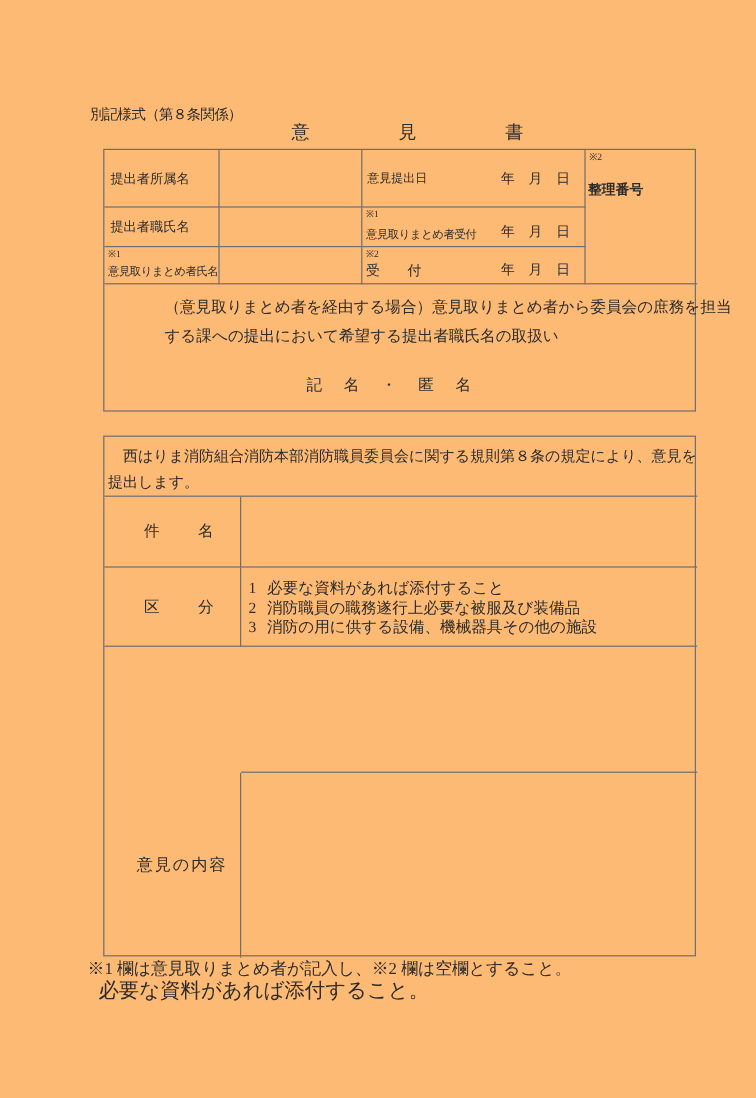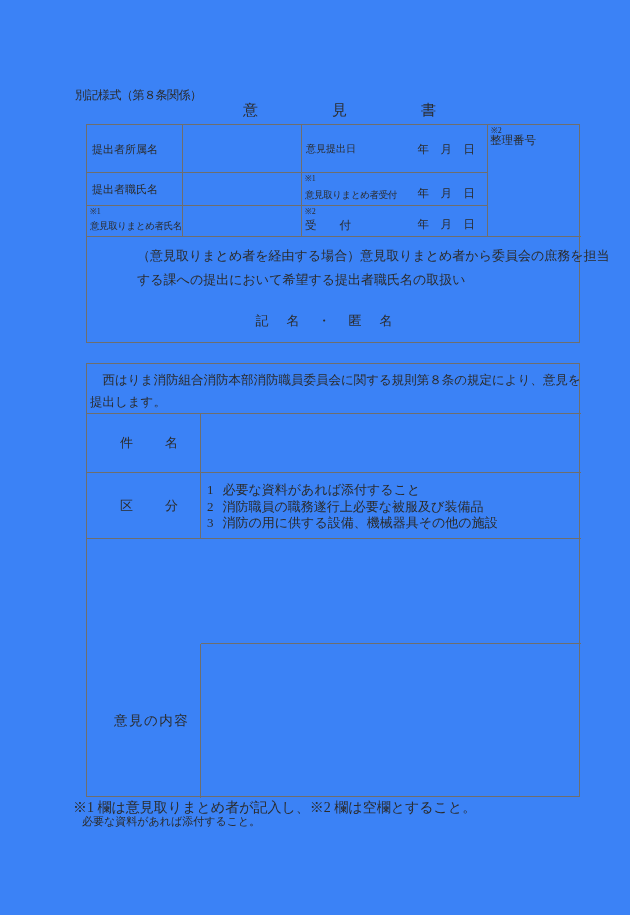--- a/index.html
+++ b/index.html
@@ -4,21 +4,21 @@
 <style>
   * { margin:0; padding:0; box-sizing:border-box; }
   html,body { width:630px; height:915px; }
   body {
     background:#ffffff;
     font-family:"Liberation Serif","DejaVu Serif",serif;
     color:#2b2b2b;
   }
   .page {
     position:relative; width:630px; height:915px;
-    background:#3b82f6; overflow:hidden;
+    background:#fdba74; overflow:hidden;
   }
   .abs { position:absolute; }
 
   .form-note { left:75px; top:87px; font-size:12px; letter-spacing:-0.5px; white-space:nowrap; }
   .doc-title { left:243px; top:101px; font-size:15px; letter-spacing:74px; white-space:nowrap; }
 
   
   .tbl { position:absolute; border:1px solid #6e6e6e; background:transparent; }
   .t1 { left:86px; top:124px; width:494px; height:219px; }
   .t2 { left:86px; top:363px; width:494px; height:434px; }
@@ -38,21 +38,21 @@
   .vlabel { position:absolute; left:5px; top:50%; transform:translateY(-50%);
             font-size:11px; white-space:nowrap; }
   .sup { position:absolute; top:1px; left:3px; font-size:8px; line-height:9px; white-space:nowrap; }
   .date-label { position:absolute; left:4px; top:50%; transform:translateY(-50%);
                 font-size:10px; white-space:nowrap; }
   .dates { position:absolute; right:12px; top:50%; transform:translateY(-50%);
            font-size:11.5px; white-space:nowrap; }
   .bottom-line-label { position:absolute; left:3px; bottom:3px; font-size:9.5px;
                        letter-spacing:-0.4px; white-space:nowrap; }
   .bottom-dates { position:absolute; right:12px; bottom:4px; font-size:11.5px; white-space:nowrap; }
-  .serial-label { position:absolute; left:2px; top:8px; font-size:11.5px; white-space:nowrap; }
+  .serial-label { position:absolute; left:2px; top:26px; font-size:11.5px; white-space:nowrap;font-weight:bold; }
 
   .note-area { position:absolute; left:0; top:112px; width:494px; height:107px;
                padding:7px 4px 0 2px; font-size:13px; line-height:24px; }
   .note-line { white-space:nowrap;margin-left:48px; }
   .choice-line { margin-top:17px; text-align:center; font-size:13px;
                  letter-spacing:18px; white-space:nowrap; }
 
   
   .intro { position:absolute; left:0; top:0; width:494px; height:50px;
            padding:5px 3px 0 3px; font-size:12.5px; line-height:22px; }
@@ -63,21 +63,21 @@
   .tr2 { top:109px; height:66px; }
   .tr3 { top:175px; height:105px; }
   .tr4 { top:280px; height:154px; }
   .big-lbl { position:absolute; left:33px; top:50%; transform:translateY(-50%);
              font-size:13px; letter-spacing:32px; white-space:nowrap; }
   .big-lbl.long { left:27px; letter-spacing:1.5px; font-size:13.5px; }
   .kubun-list { position:absolute; left:3px; top:9px; width:374px; font-size:13px; }
   .kubun-item { display:flex; gap:9px; line-height:16.5px; padding-left:3px; white-space:nowrap; }
 
   .footer-line1 { left:73px; top:799px; font-size:14px; white-space:nowrap; }
-  .footer-line2 { left:82px; top:814px; font-size:11px; white-space:nowrap;text-align:right; }
+  .footer-line2 { left:82px; top:814px; font-size:17px; white-space:nowrap;text-align:right; }
 </style>
 </head>
 <body>
 
 <div class="page">
 
   <div class="abs form-note">別記様式（第８条関係）</div>
   <div class="abs doc-title">意見書</div>
 
   <div class="tbl t1">

